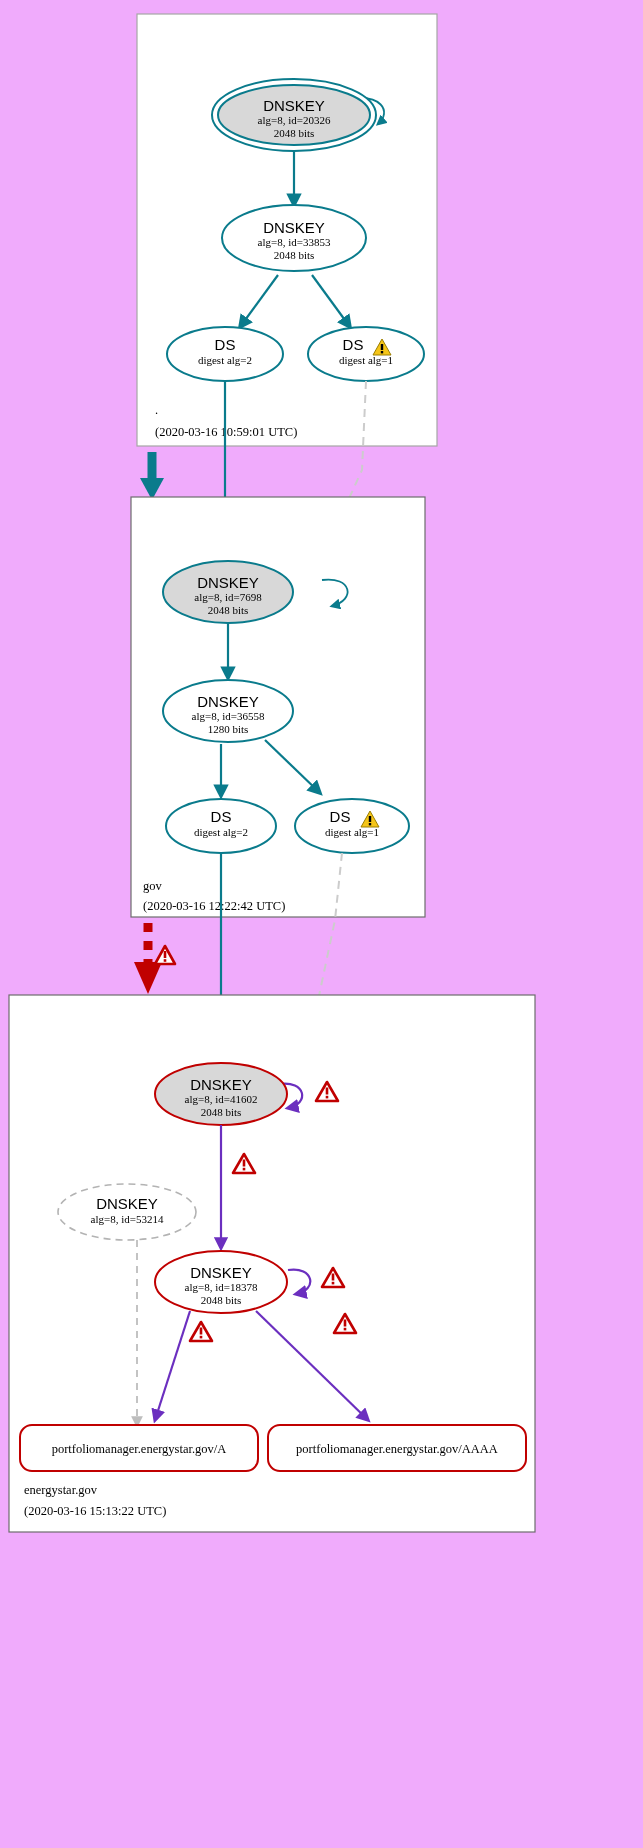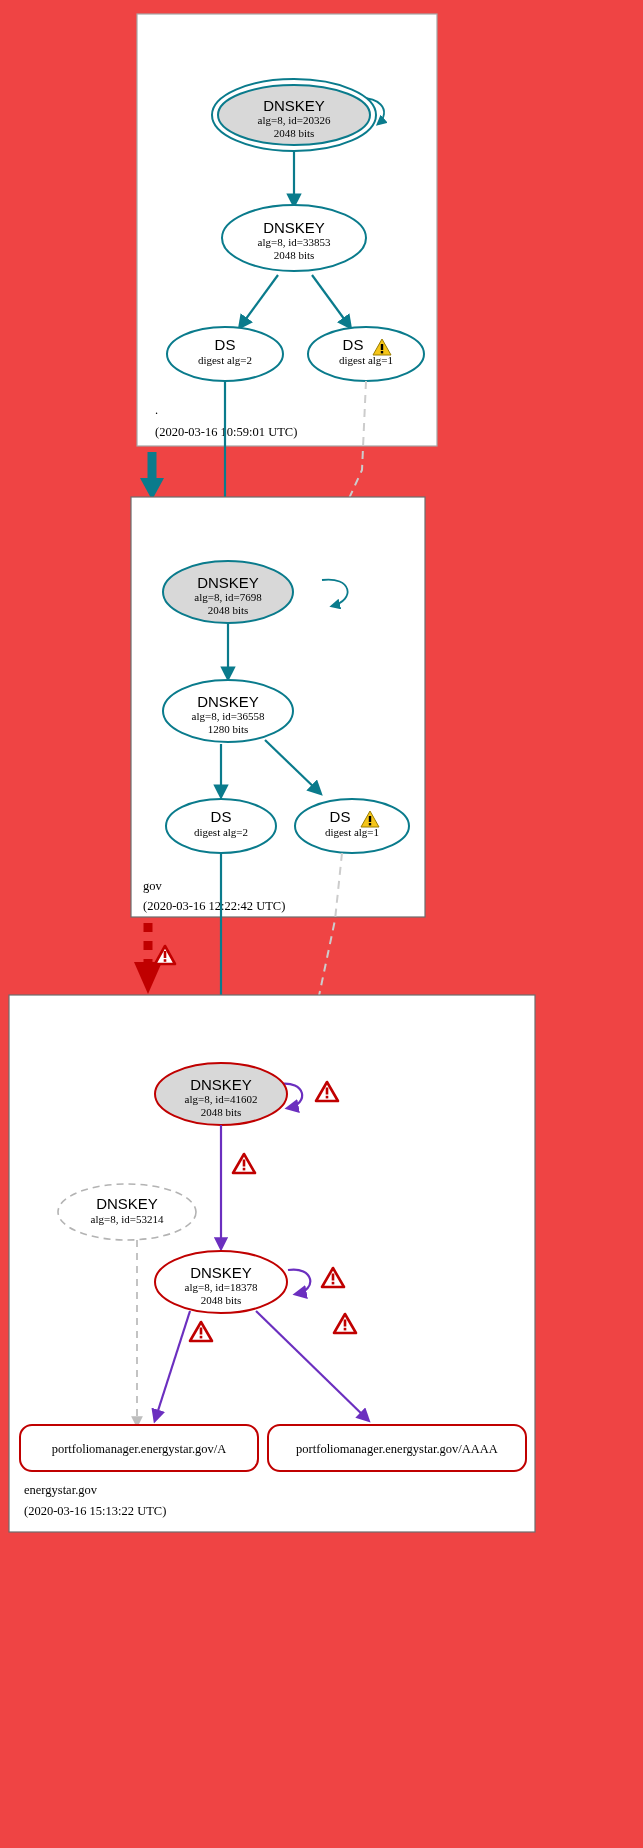--- a/index.html
+++ b/index.html
@@ -1,17 +1,17 @@
 <!DOCTYPE html>
 <html><head>
 <meta charset="utf-8">
 <style>
   html,body{margin:0;padding:0;background:#ffffff;}
   body{font-family:"Liberation Sans",sans-serif;}
-  #stage{position:relative;width:643px;height:1848px;overflow:hidden;background:#ef4444;}
+  #stage{position:relative;width:643px;height:1848px;overflow:hidden;background:#f0abfc;}
   svg#graph{position:absolute;left:0;top:0;width:643px;height:1848px;}
 
   .zone-box{fill:#ffffff;stroke:#a6a6a6;stroke-width:1.2;}
   .zone-box-dark{fill:#ffffff;stroke:#6d6d6d;stroke-width:1.2;}
 
   .node-ell{fill:#ffffff;}
   .node-ell.secure{stroke:#0a7b8c;stroke-width:2;}
   .node-ell.secure-fill{fill:#d8d8d8;stroke:#0a7b8c;stroke-width:2;}
   .node-ell.bogus{stroke:#c00000;stroke-width:2;}
   .node-ell.bogus-fill{fill:#d8d8d8;stroke:#c00000;stroke-width:2;}

